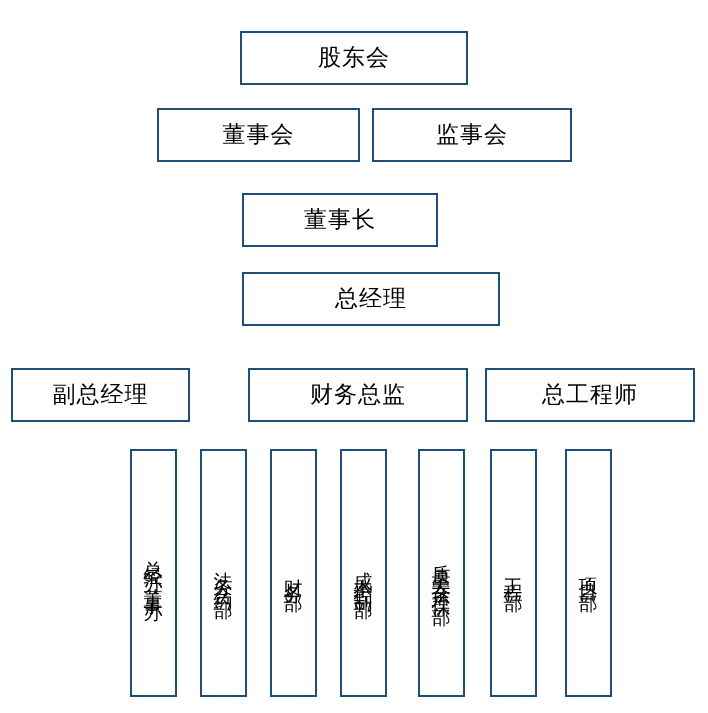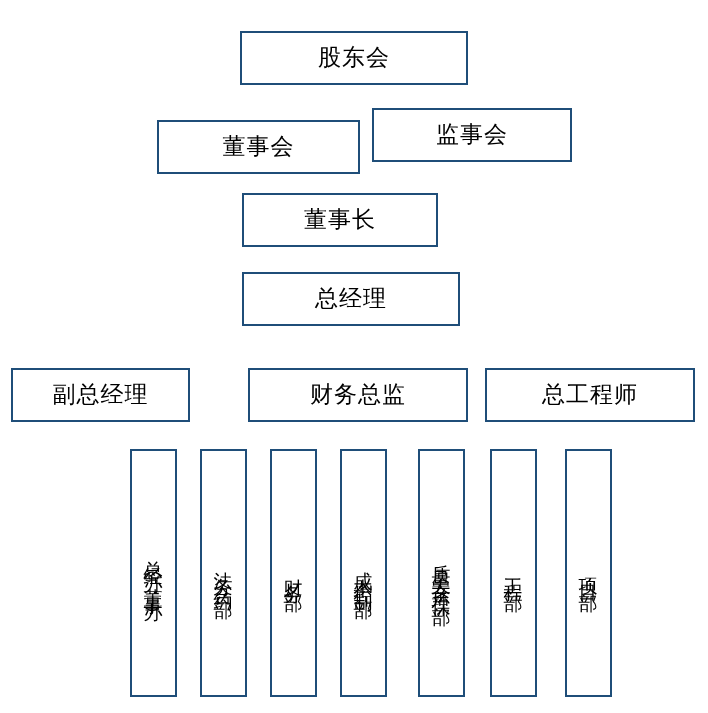--- a/index.html
+++ b/index.html
@@ -54,30 +54,30 @@
     display: block;
   }
 </style>
 </head>
 <body>
 
 <div id="chart-canvas">
     <div class="node horizontal" style="left: 240px; top: 31px; width: 228px; height: 54px; border-color: rgb(31, 78, 121); color: rgb(0, 0, 0);">
       <span class="node-text">股东会</span>
     </div>
-    <div class="node horizontal" style="left: 157px; top: 120px; width: 203px; height: 54px; border-color: rgb(31, 78, 121); color: rgb(0, 0, 0);">
+    <div class="node horizontal" style="left: 157px; top: 108px; width: 203px; height: 54px; border-color: rgb(31, 78, 121); color: rgb(0, 0, 0);">
       <span class="node-text">董事会</span>
     </div>
     <div class="node horizontal" style="left: 372px; top: 108px; width: 200px; height: 54px; border-color: rgb(31, 78, 121); color: rgb(0, 0, 0);">
       <span class="node-text">监事会</span>
     </div>
     <div class="node horizontal" style="left: 242px; top: 193px; width: 196px; height: 54px; border-color: rgb(31, 78, 121); color: rgb(0, 0, 0);">
       <span class="node-text">董事长</span>
     </div>
-    <div class="node horizontal" style="left: 242px; top: 272px; width: 218px; height: 54px; border-color: rgb(31, 78, 121); color: rgb(0, 0, 0);">
+    <div class="node horizontal" style="left: 242px; top: 272px; width: 258px; height: 54px; border-color: rgb(31, 78, 121); color: rgb(0, 0, 0);">
       <span class="node-text">总经理</span>
     </div>
     <div class="node horizontal" style="left: 11px; top: 368px; width: 179px; height: 54px; border-color: rgb(31, 78, 121); color: rgb(0, 0, 0);">
       <span class="node-text">副总经理</span>
     </div>
     <div class="node horizontal" style="left: 248px; top: 368px; width: 220px; height: 54px; border-color: rgb(31, 78, 121); color: rgb(0, 0, 0);">
       <span class="node-text">财务总监</span>
     </div>
     <div class="node horizontal" style="left: 485px; top: 368px; width: 210px; height: 54px; border-color: rgb(31, 78, 121); color: rgb(0, 0, 0);">
       <span class="node-text">总工程师</span>

